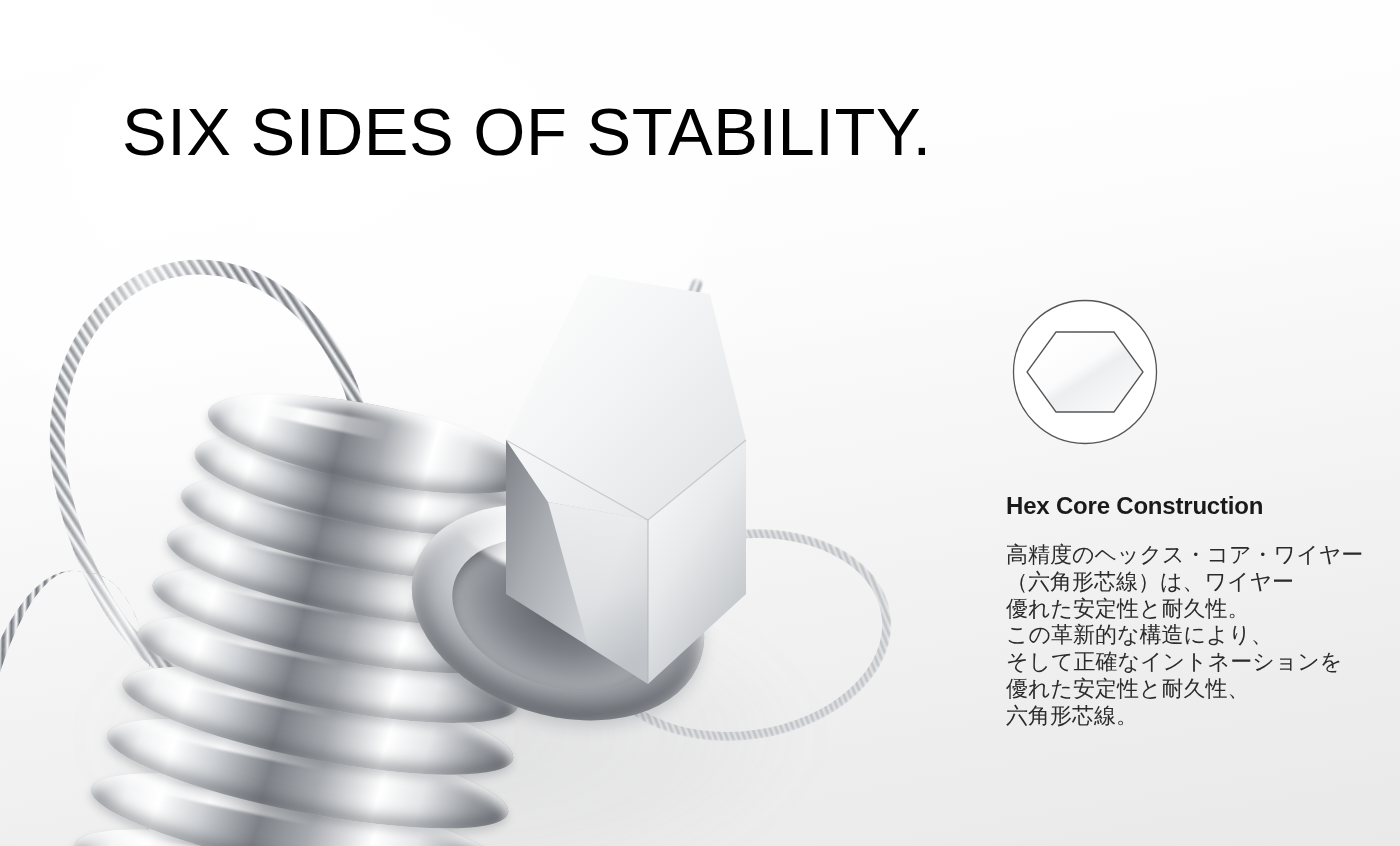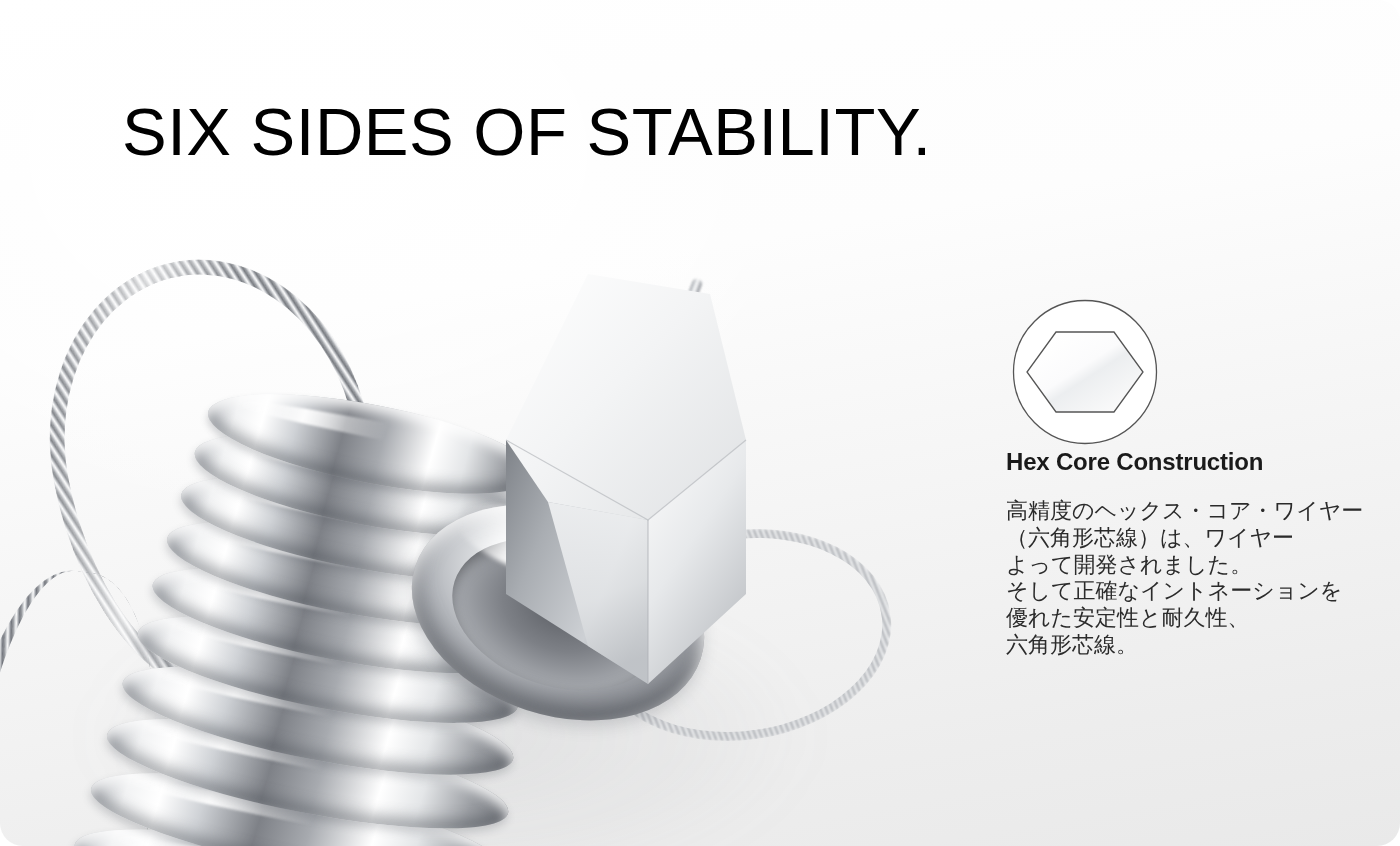--- a/index.html
+++ b/index.html
@@ -12,21 +12,20 @@
     font-family:"Liberation Sans", "DejaVu Sans", sans-serif;
   }
 
   #stage {
     position:relative;
     width:1400px; height:846px;
     overflow:hidden;
     background:
       radial-gradient(ellipse 900px 620px at 22% 18%, #ffffff 0%, rgba(255,255,255,0) 62%),
       linear-gradient(170deg, #ffffff 0%, #fdfdfd 34%, #f4f4f4 62%, #ededed 84%, #e9e9e9 100%);
-    border-radius: 23px;
   }
 
   
   #headline {
     position:absolute;
     left:122px; top:98px;
     font-size:67px;
     line-height:1;
     font-weight:300;
     letter-spacing:0.5px;
@@ -233,20 +232,21 @@
   .hexcore { position:absolute; left:448px; top:84px; width:320px; height:420px; }
 
   
   #panel {
     position:absolute;
     left:1006px; top:296px;
     width:330px;
   }
   #hex-badge { width:150px; height:152px; display:block; margin-left:4px; }
   #panel-title {
+    margin-top:44px;
     font-size:24px;
     font-weight:bold;
     letter-spacing:-0.2px;
     color:#1a1a1a;
   }
   #panel-body {
     margin-top:22px;
     font-size:22px;
     line-height:26.8px;
     color:#2b2b2b;
@@ -347,21 +347,22 @@
       </defs>
       <circle cx="75" cy="76" r="71.5" fill="#ffffff" stroke="#555555" stroke-width="1.3"></circle>
       <polygon points="46,36 104,36 133,76 104,116 46,116 17,76" fill="url(#hexFill)" stroke="#555555" stroke-width="1.3"></polygon>
     </svg>
 
     <h2 id="panel-title">Hex Core Construction</h2>
 
     <div id="panel-body">
       <span class="ln">高精度のヘックス・コア・ワイヤー</span>
       <span class="ln">（六角形芯線）は、ワイヤー</span>
-      <span class="ln">よって開発されました。</span>
+      <span class="ln">優れた安定性と耐久性。</span>
+      <span class="ln">この革新的な構造により、</span>
       <span class="ln">そして正確なイントネーションを</span>
       <span class="ln">優れた安定性と耐久性、</span>
       <span class="ln">六角形芯線。</span>
     </div>
 
   </aside>
 
 </div>
 
 </body></html>

